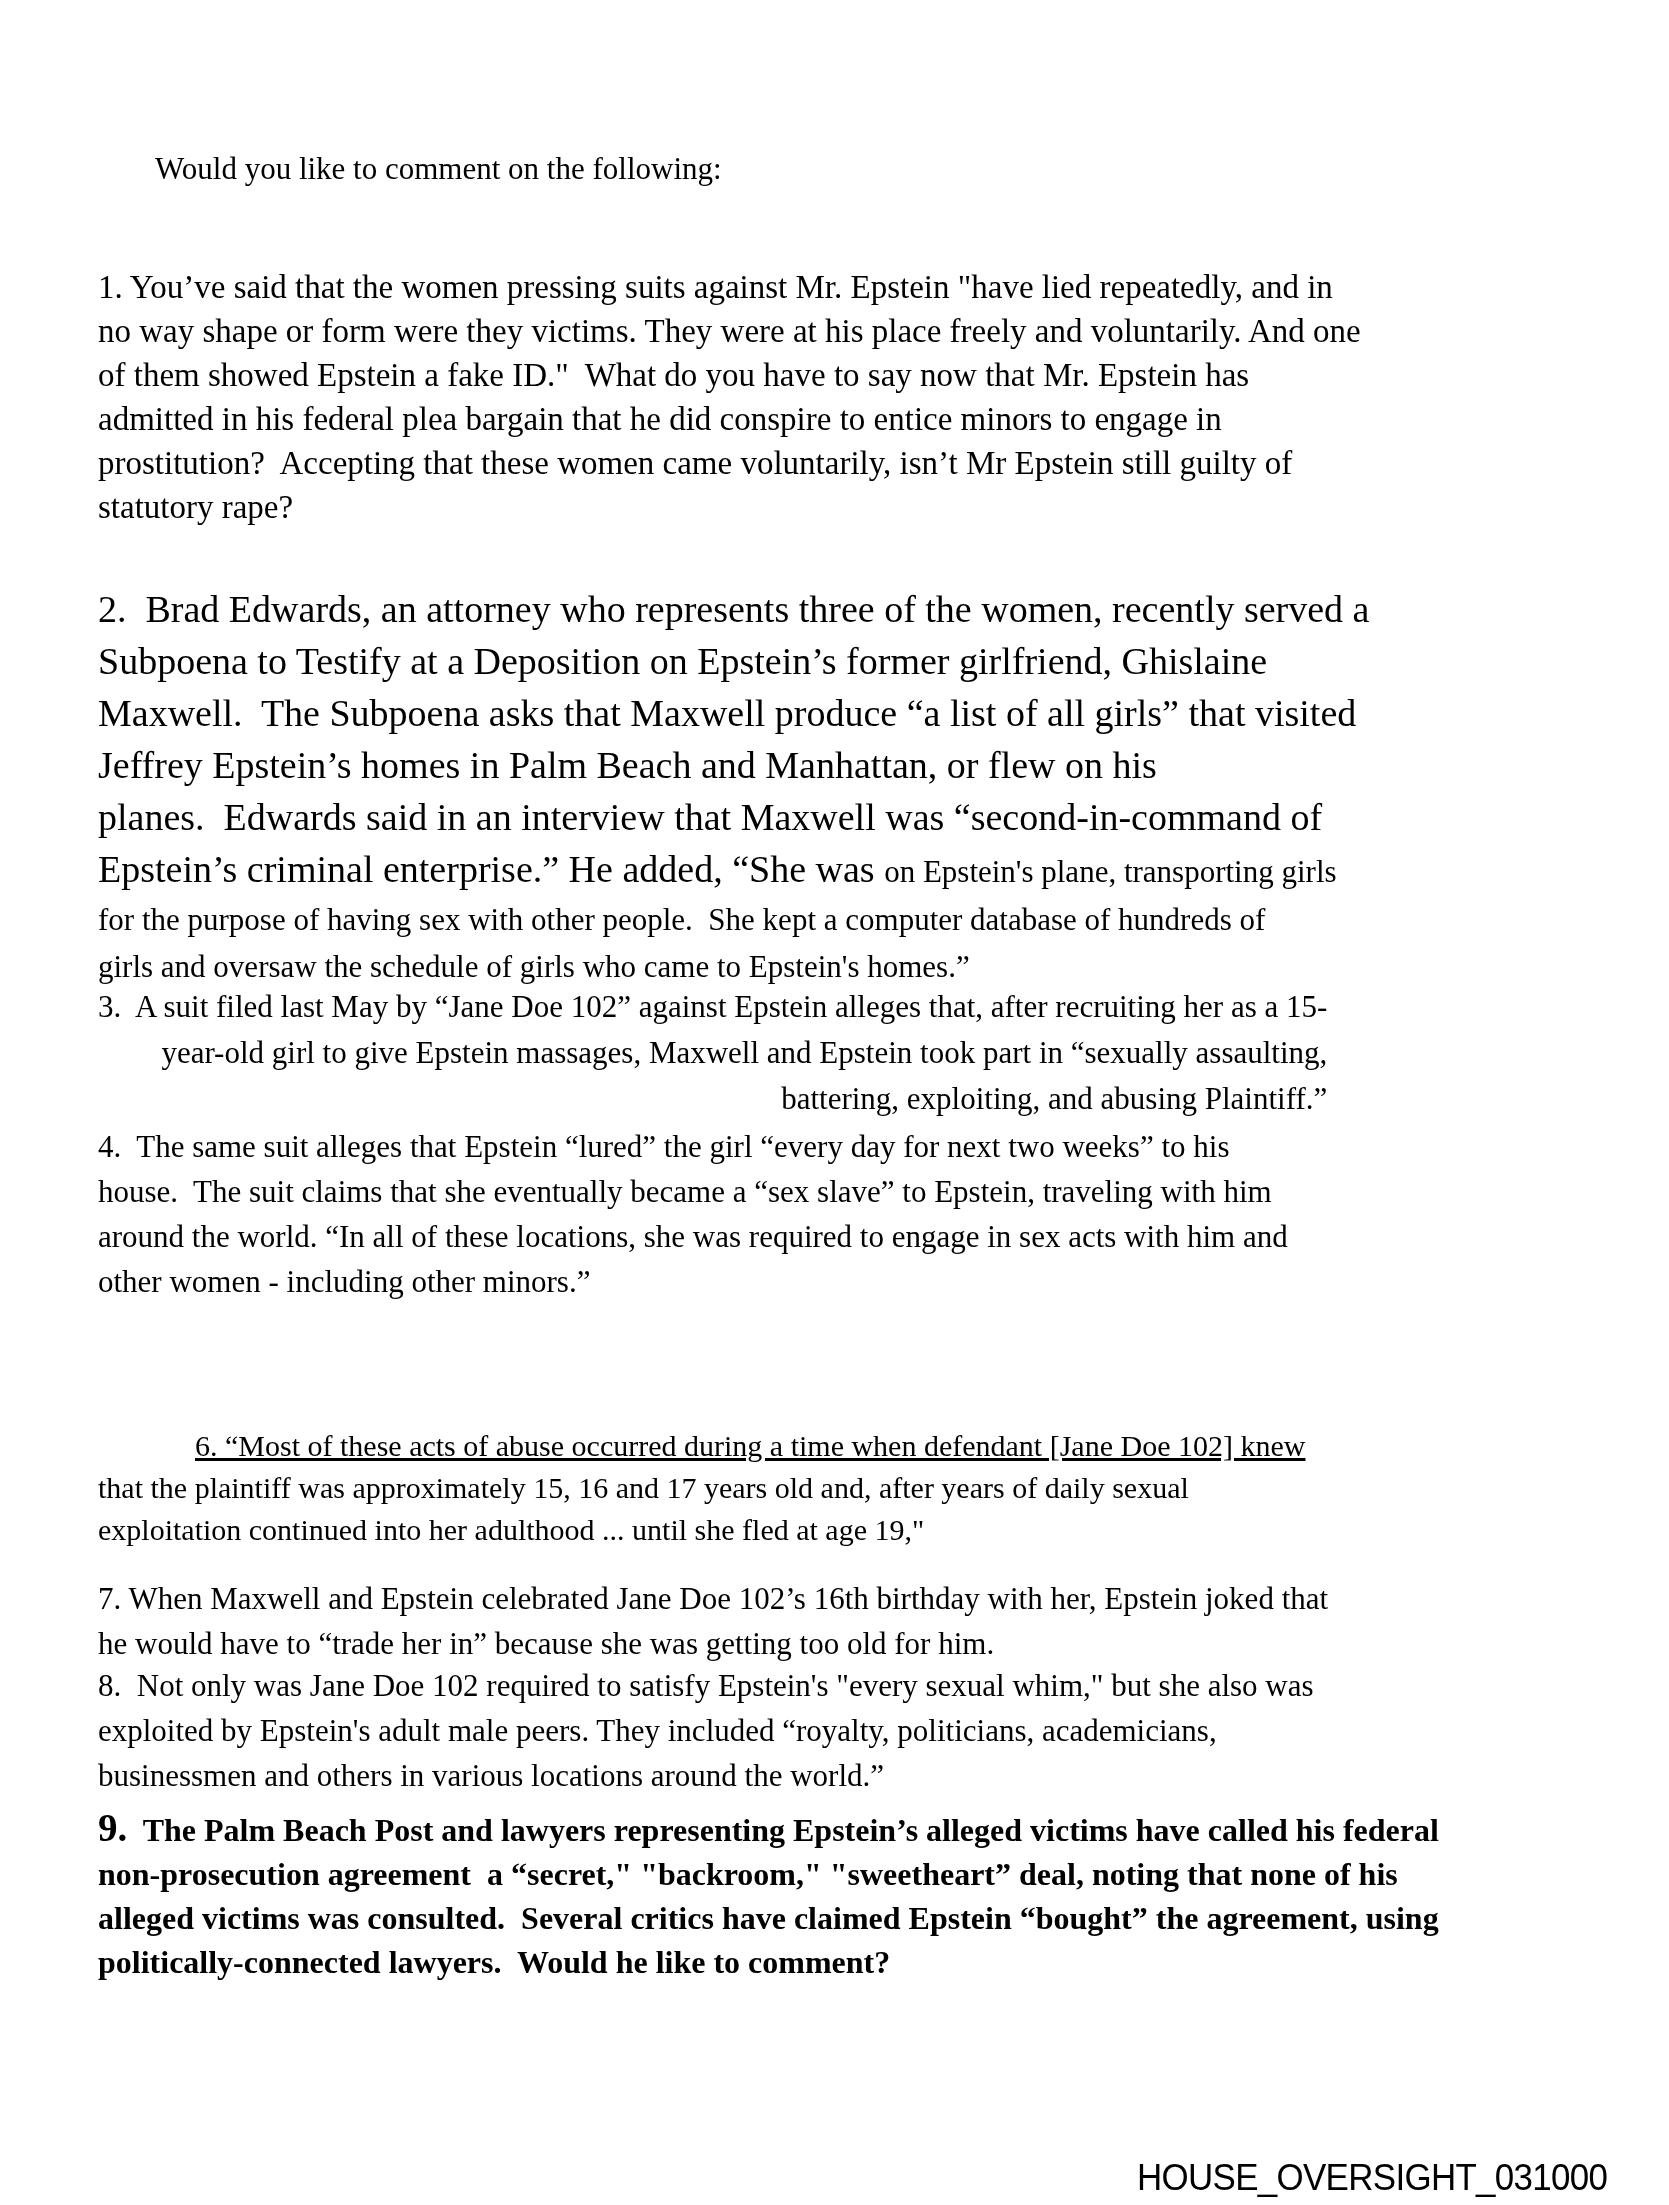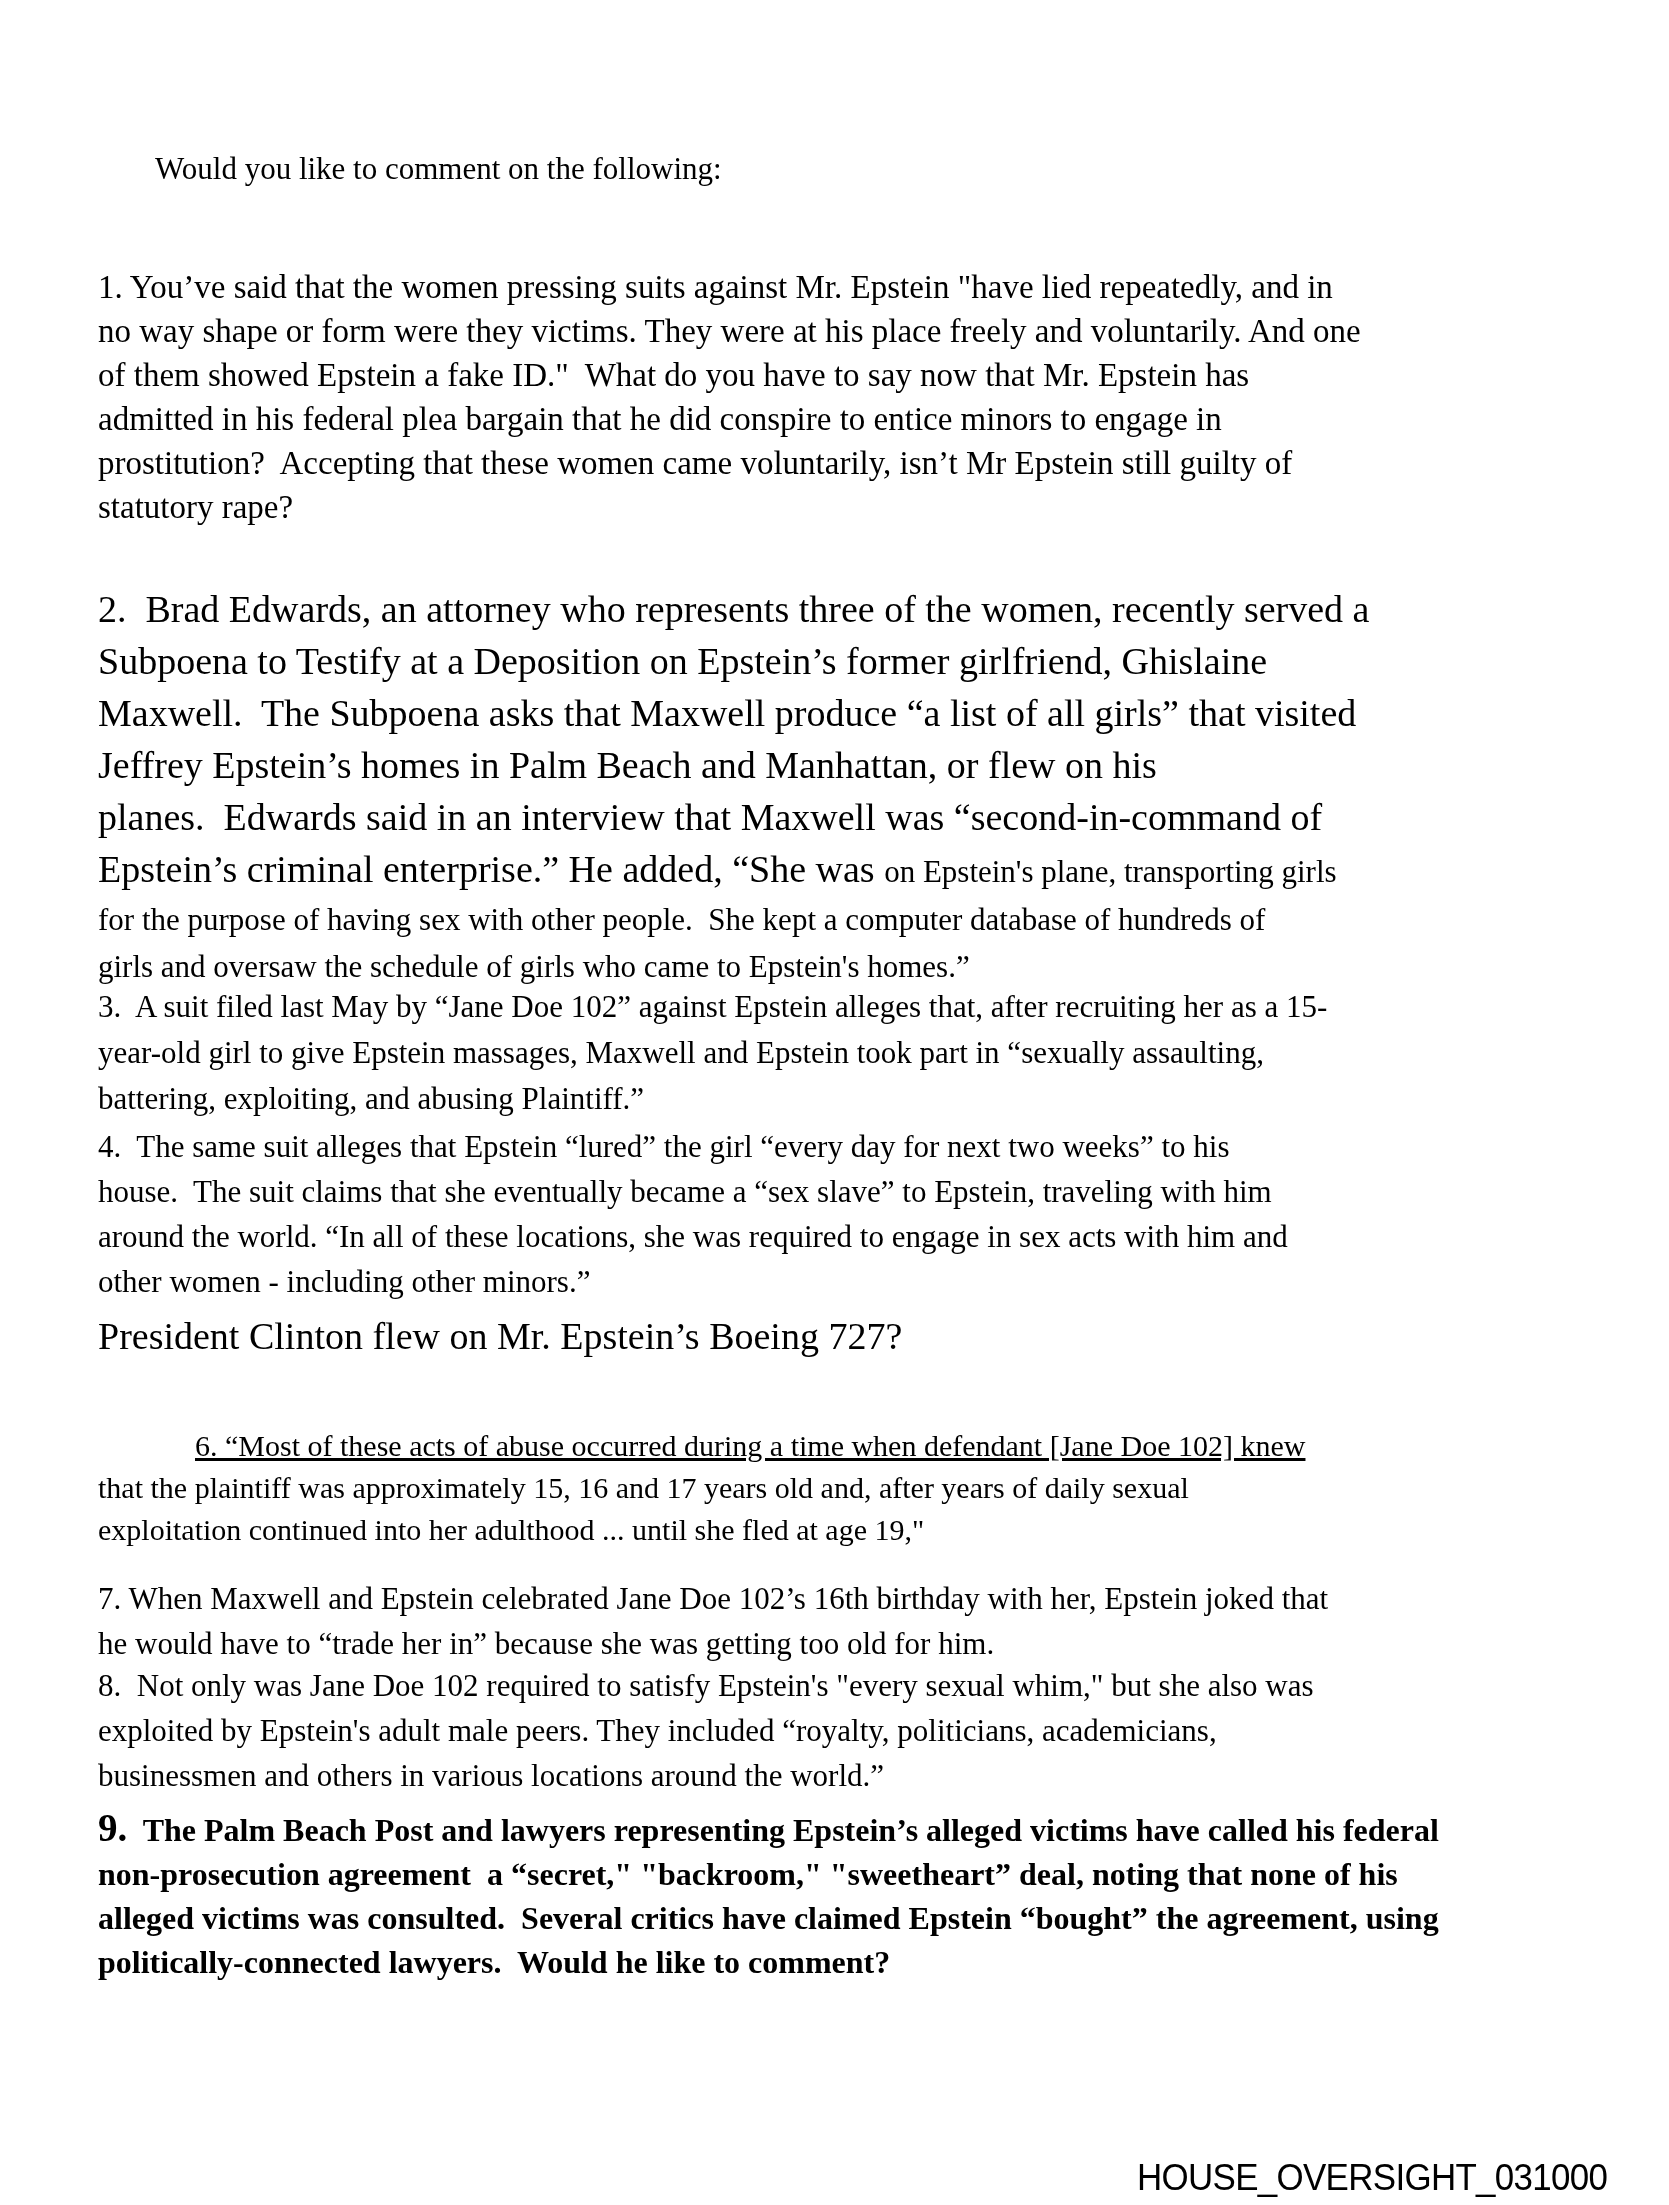--- a/index.html
+++ b/index.html
@@ -25,21 +25,21 @@
   }
   .para {
     position: absolute;
     left: 98px;
     white-space: pre;
   }
   .line { white-space: pre; }
   
   .p1 { top: 265px;  font-size: 33px; line-height: 44px; }
   .p2 { top: 583px;  font-size: 38px; line-height: 45px; }
-  .p3 { top: 984px; font-size: 31px; line-height: 46px; }
+  .p3 { top: 984px; font-size: 31px; line-height: 46px; text-align: right; }
   .p4 { top: 1124px; font-size: 31px; line-height: 45px; }
   .p5 { top: 1310px; font-size: 38px; line-height: 52px; }
   .p6 { top: 1425px; font-size: 30px; line-height: 42px; }
   .p6 .line:first-child { padding-left: 97px; text-decoration: underline; }
   .p7 { top: 1564px; font-size: 31px; line-height: 45px; margin-top: 12px; }
   .p8 { top: 1663px; font-size: 31px; line-height: 45px; }
   .p9 { top: 1806px; font-size: 32px; line-height: 44px; font-weight: bold; }
   
   .run.lg  { font-size: 38px; line-height: 52px; }
   .run.md  { font-size: 31px; }
@@ -60,21 +60,21 @@
 <body>
 
 <div class="page">
   <div class="intro">Would you like to comment on the following:</div>
 
   <div>
       <div class="para p1"><div class="line"><span class="run">1. You’ve said that the women pressing suits against Mr. Epstein "have lied repeatedly, and in</span></div><div class="line"><span class="run">no way shape or form were they victims. They were at his place freely and voluntarily. And one</span></div><div class="line"><span class="run">of them showed Epstein a fake ID."  What do you have to say now that Mr. Epstein has</span></div><div class="line"><span class="run">admitted in his federal plea bargain that he did conspire to entice minors to engage in</span></div><div class="line"><span class="run">prostitution?  Accepting that these women came voluntarily, isn’t Mr Epstein still guilty of</span></div><div class="line"><span class="run">statutory rape?</span></div></div>
       <div class="para p2"><div class="line"><span class="run lg">2.  Brad Edwards, an attorney who represents three of the women, recently served a</span></div><div class="line"><span class="run lg">Subpoena to Testify at a Deposition on Epstein’s former girlfriend, Ghislaine</span></div><div class="line"><span class="run lg">Maxwell.  The Subpoena asks that Maxwell produce “a list of all girls” that visited</span></div><div class="line"><span class="run lg">Jeffrey Epstein’s homes in Palm Beach and Manhattan, or flew on his</span></div><div class="line"><span class="run lg">planes.  Edwards said in an interview that Maxwell was “second-in-command of</span></div><div class="line"><span class="run lg">Epstein’s criminal enterprise.” He added, “She was </span><span class="run md">on Epstein's plane, transporting girls</span></div><div class="line"><span class="run md">for the purpose of having sex with other people.  She kept a computer database of hundreds of</span></div><div class="line"><span class="run md">girls and oversaw the schedule of girls who came to Epstein's homes.”</span></div></div>
       <div class="para p3"><div class="line"><span class="run">3.  A suit filed last May by “Jane Doe 102” against Epstein alleges that, after recruiting her as a 15-</span></div><div class="line"><span class="run">year-old girl to give Epstein massages, Maxwell and Epstein took part in “sexually assaulting,</span></div><div class="line"><span class="run">battering, exploiting, and abusing Plaintiff.”</span></div></div>
       <div class="para p4"><div class="line"><span class="run">4.  The same suit alleges that Epstein “lured” the girl “every day for next two weeks” to his</span></div><div class="line"><span class="run">house.  The suit claims that she eventually became a “sex slave” to Epstein, traveling with him</span></div><div class="line"><span class="run">around the world. “In all of these locations, she was required to engage in sex acts with him and</span></div><div class="line"><span class="run">other women - including other minors.”</span></div></div>
-      <div class="para p5"><div class="line"><span class="run">President Clinton flew on Mr. Epstein’s Boeing 727?</span></div></div>
+      <div class="para p5"></div>
       <div class="para p6"><div class="line"><span class="run">6. “Most of these acts of abuse occurred during a time when defendant [Jane Doe 102] knew</span></div><div class="line"><span class="run">that the plaintiff was approximately 15, 16 and 17 years old and, after years of daily sexual</span></div><div class="line"><span class="run">exploitation continued into her adulthood ... until she fled at age 19,"</span></div></div>
       <div class="para p7"><div class="line"><span class="run">7. When Maxwell and Epstein celebrated Jane Doe 102’s 16th birthday with her, Epstein joked that</span></div><div class="line"><span class="run">he would have to “trade her in” because she was getting too old for him.</span></div></div>
       <div class="para p8"><div class="line"><span class="run">8.  Not only was Jane Doe 102 required to satisfy Epstein's "every sexual whim," but she also was</span></div><div class="line"><span class="run">exploited by Epstein's adult male peers. They included “royalty, politicians, academicians,</span></div><div class="line"><span class="run">businessmen and others in various locations around the world.”</span></div></div>
       <div class="para p9"><div class="line"><span class="run num">9.</span><span class="run">  The Palm Beach Post and lawyers representing Epstein’s alleged victims have called his federal</span></div><div class="line"><span class="run">non-prosecution agreement  a “secret," "backroom," "sweetheart” deal, noting that none of his</span></div><div class="line"><span class="run">alleged victims was consulted.  Several critics have claimed Epstein “bought” the agreement, using</span></div><div class="line"><span class="run">politically-connected lawyers.  Would he like to comment?</span></div></div>
     </div>
 
   <div class="footer">HOUSE_OVERSIGHT_031000</div>
 </div>
 
 

